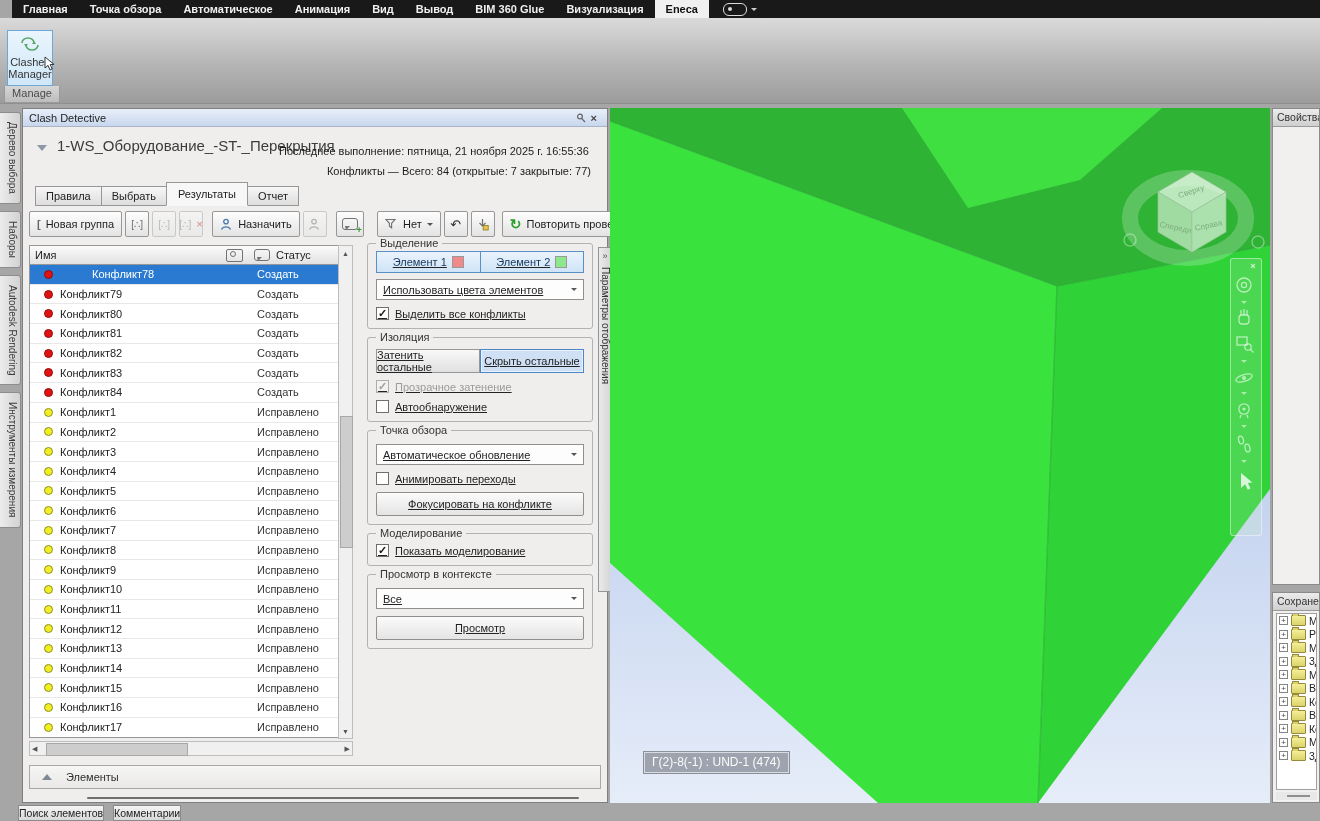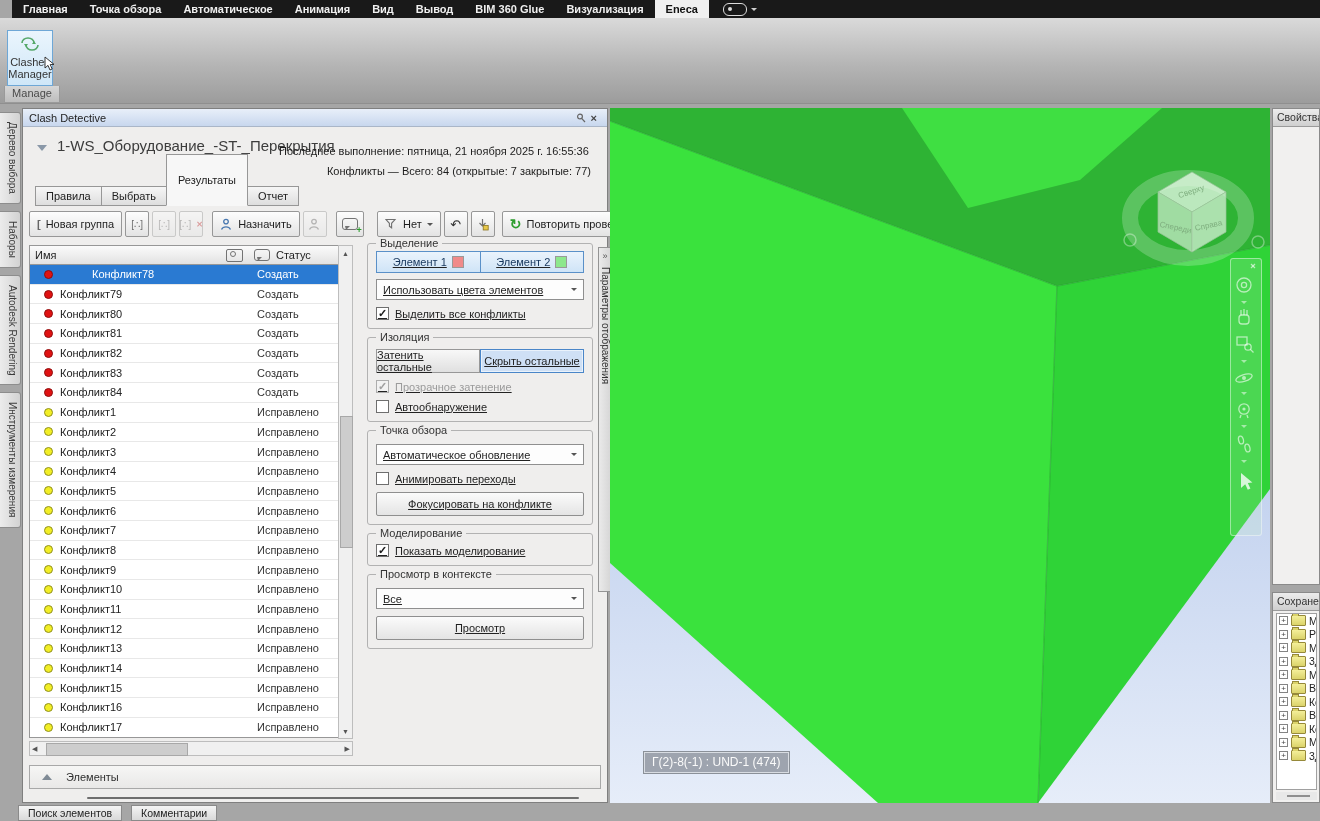--- a/index.html
+++ b/index.html
@@ -34,21 +34,21 @@
             border-bottom:1px solid #aab6c8;display:flex;align-items:center;padding:0 6px;box-sizing:border-box;color:#1e1e1e;}
   #cd-title .sp{flex:1;}
   .tbtn{color:#444;font-weight:bold;font-size:11px;padding:0 4px;}
   #cd-body{position:absolute;left:0;top:18px;right:0;bottom:0;}
   #chev{position:absolute;left:14px;top:18px;width:0;height:0;border:5px solid transparent;border-top:6px solid #8a98a8;}
   #testname{position:absolute;left:34px;top:10px;font-size:15px;color:#3c3c3c;}
   #lastrun{position:absolute;left:256px;top:18px;color:#1c1c1c;white-space:nowrap;}
   #summary{position:absolute;right:16px;top:38px;color:#1c1c1c;}
   #cd-tabs{position:absolute;left:12px;top:56px;display:flex;align-items:flex-end;height:23px;}
   .ctab{background:linear-gradient(#f6f6f6,#dedede);border:1px solid #979797;padding:3px 10px;margin-right:-1px;color:#222;}
-  .ctab.act{background:#f7f7f7;padding:19px 11px;position:relative;z-index:2;border-bottom-color:#f7f7f7;}
+  .ctab.act{background:#f7f7f7;padding:5px 11px;position:relative;z-index:2;border-bottom-color:#f7f7f7;}
   
   #cd-toolbar{position:absolute;left:6px;top:84px;right:6px;height:28px;}
   .tb-group{position:absolute;top:0;display:flex;gap:3px;align-items:center;}
   .btn{display:inline-flex;align-items:center;gap:5px;height:26px;padding:0 7px;box-sizing:border-box;
        background:linear-gradient(#fdfdfd,#e3e3e3);border:1px solid #979797;border-radius:2px;color:#1e1e1e;white-space:nowrap;}
   .btn.sm{width:24px;justify-content:center;padding:0;}
   .btn.dis{opacity:.42;}
   .caret{width:0;height:0;border:3.5px solid transparent;border-top-color:#555;margin-top:4px;}
   .grn{color:#2e9e2e;font-weight:bold;font-size:14px;}
   .bracket{color:#666;font-weight:bold;}
@@ -130,21 +130,21 @@
   .titem{display:flex;align-items:center;gap:3px;height:13.5px;white-space:nowrap;padding-left:2px;}
   .pbox{width:9px;height:9px;border:1px solid #848484;background:#fff;box-sizing:border-box;
         display:flex;align-items:center;justify-content:center;font-size:8px;color:#444;line-height:7px;flex:none;}
   .fold{width:13px;height:9px;background:linear-gradient(#f4ef9a,#dbd36a);border:1px solid #96893a;border-radius:1px;position:relative;flex:none;}
   .fold::before{content:'';position:absolute;left:0;top:-3px;width:5px;height:2px;background:#dbd36a;border:1px solid #96893a;border-bottom:none;}
   .titem .tl{font-size:10.5px;color:#222;}
   #saved-h{position:absolute;left:3px;bottom:2px;right:2px;height:8px;background:#e8e8e8;}
   #saved-h div{position:absolute;left:28%;width:55%;top:3px;height:2px;background:#8f8f8f;}
   
   #btabs{position:absolute;left:18px;top:805px;display:flex;gap:9px;}
-  .btab{background:linear-gradient(#f4f4f4,#d9d9d9);border:1px solid #8a8a8a;padding:1px 9px;font-size:10.5px;color:#222;}
+  .btab{background:linear-gradient(#f4f4f4,#d9d9d9);border:1px solid #8a8a8a;padding:1px 0;font-size:10.5px;color:#222;}
 </style>
 </head>
 <body>
 
 <div id="root">
 
   <div id="menubar">
     <div id="menu-items" style="display:flex;">
         <div class="mi">Главная</div>
         <div class="mi">Точка обзора</div>

